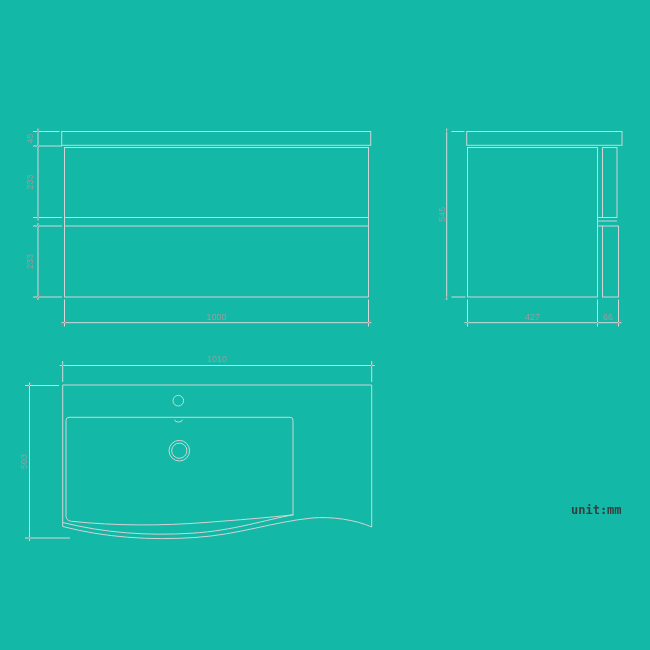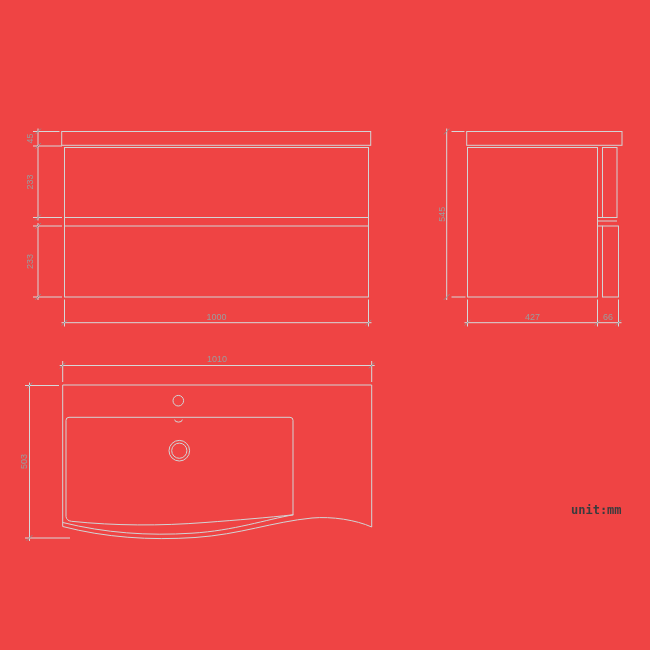--- a/index.html
+++ b/index.html
@@ -4,21 +4,21 @@
 <style>
   html, body {
     margin: 0;
     padding: 0;
     background: #ffffff;
   }
   .canvas {
     position: relative;
     width: 650px;
     height: 650px;
-    background: #ef4444;
+    background: #14b8a6;
     overflow: hidden;
   }
   svg { display: block; }
   .obj { fill: none; stroke: #d2d4d5; stroke-width: 1; }
   .dimline { fill: none; stroke: #d6d8d9; stroke-width: 1; }
   .tickline { fill: none; stroke: #8c8f91; stroke-width: 1; }
   .dimtext {
     fill: #9a9c9e;
     font-family: "Liberation Sans", sans-serif;
     font-size: 9px;

